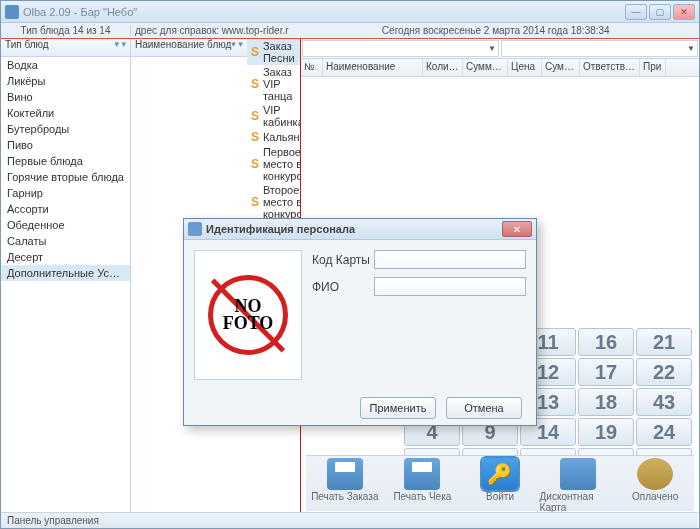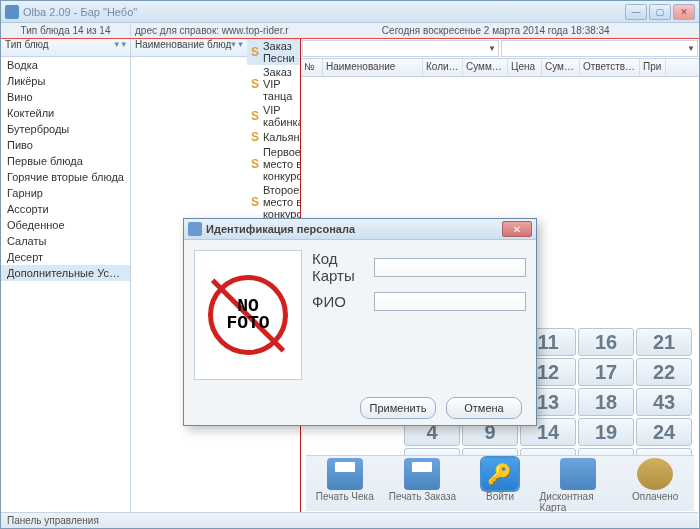--- a/index.html
+++ b/index.html
@@ -65,27 +65,27 @@
   .modal { position: absolute; left: 183px; top: 202px; width: 354px; height: 208px; background: #f2f5f8; border: 1px solid #6a8aa5; box-shadow: 4px 4px 10px rgba(0,0,0,.25); display:flex;flex-direction:column;margin-top:16px; }
   .modal-title { height: 22px; background: linear-gradient(#e8f1fa,#cfe0f0); display: flex; align-items: center; padding: 0 4px; border-bottom: 1px solid #b5c9db; }
   .modal-title .mt-icon { width:14px;height:14px;background:#6a9ad0;border-radius:2px;margin-right:4px; }
   .modal-title .mt-text { flex:1; font-size: 11px; color:#444; font-weight: bold; }
   .modal-title .mt-close { width:30px;height:16px;background:linear-gradient(#e8a5a5,#d07575);border:1px solid #b06060;border-radius:2px;display:flex;align-items:center;justify-content:center;color:#fff;font-size:10px;cursor:pointer; }
   .modal-body { flex:1; display:flex; padding: 10px; gap: 10px; }
   .photo-box { width: 108px; height: 130px; border: 1px solid #c5d0da; background:#fff; display:flex;align-items:center;justify-content:center; }
   .nofoto { position:relative; width:80px;height:80px; }
   .nofoto .circ { position:absolute; inset:0; border:5px solid #d02020; border-radius:50%; }
   .nofoto .bar { position:absolute; width:100px; height:5px; background:#d02020; top:38px; left:-10px; transform:rotate(45deg); }
-  .nofoto .txt { position:absolute; inset:0; display:flex;align-items:center;justify-content:center; flex-direction:column; font-weight:bold; font-size:18px; color:#000; font-family: Liberation Mono, monospace; line-height: 0.95; }
+  .nofoto .txt { position:absolute; inset:0; display:flex;align-items:center;justify-content:center; flex-direction:column; font-weight:bold; font-size:18px; color:#000; font-family: Liberation Serif, serif; line-height: 0.95; }
   .form-fields { flex:1; }
   .field-row { display:flex; align-items:center; margin-bottom: 8px; }
-  .field-label { width:62px; font-size:15px; color:#444; }
+  .field-label { width:62px; font-size:12px; color:#444; }
   .field-input { flex:1; height:19px; border:1px solid #a5b5c5; background:linear-gradient(#fff,#f5f8fb); padding:1px 3px; font-size:11px; }
   .modal-buttons { height: 36px; display:flex; justify-content:flex-end; align-items:center; gap:10px; padding: 0 14px; border-top:0; }
-  .dlg-btn { width:76px; height:22px; background:linear-gradient(#fdfdfe,#e5ecf3); border:1px solid #9ab0c5; border-radius:9px; font-size:11px; color:#333; cursor:pointer; }
+  .dlg-btn { width:76px; height:22px; background:linear-gradient(#fdfdfe,#e5ecf3); border:1px solid #9ab0c5; border-radius:3px; font-size:11px; color:#333; cursor:pointer; }
 </style>
 </head>
 <body>
 
 <div class="main-window">
   <div class="titlebar">
     <div class="title-icon"></div>
     <div class="title-text">Olba 2.09 - Бар "Небо"</div>
     <div class="win-controls">
       <div class="win-btn">—</div>
@@ -208,25 +208,25 @@
     <div class="key">5</div>
     <div class="key">10</div>
     <div class="key">15</div>
     <div class="key">20</div>
     <div class="key">25</div>
   </div>
 
 <div class="action-bar" id="action-bar">
     <div class="action-btn">
       <div class="action-icon ico-printer"></div>
+      <span>Печать Заказа</span>
+    </div>
+    <div class="action-btn">
+      <div class="action-icon ico-printer"></div>
       <span>Печать Чека</span>
-    </div>
-    <div class="action-btn">
-      <div class="action-icon ico-printer"></div>
-      <span>Печать Заказа</span>
     </div>
     <div class="action-btn active">
       <div class="action-icon ico-key">🔑</div>
       <span>Войти</span>
     </div>
     <div class="action-btn">
       <div class="action-icon ico-card"></div>
       <span>Дисконтная Карта</span>
     </div>
     <div class="action-btn">

